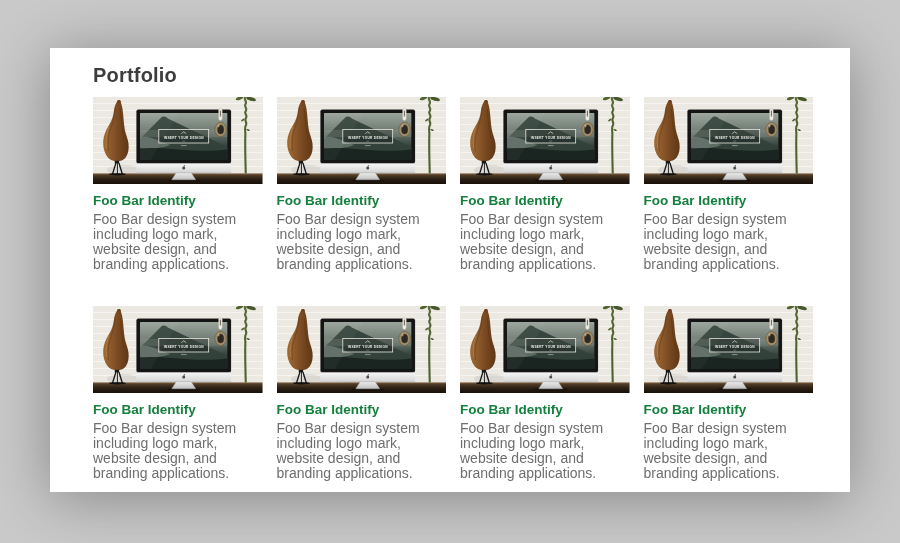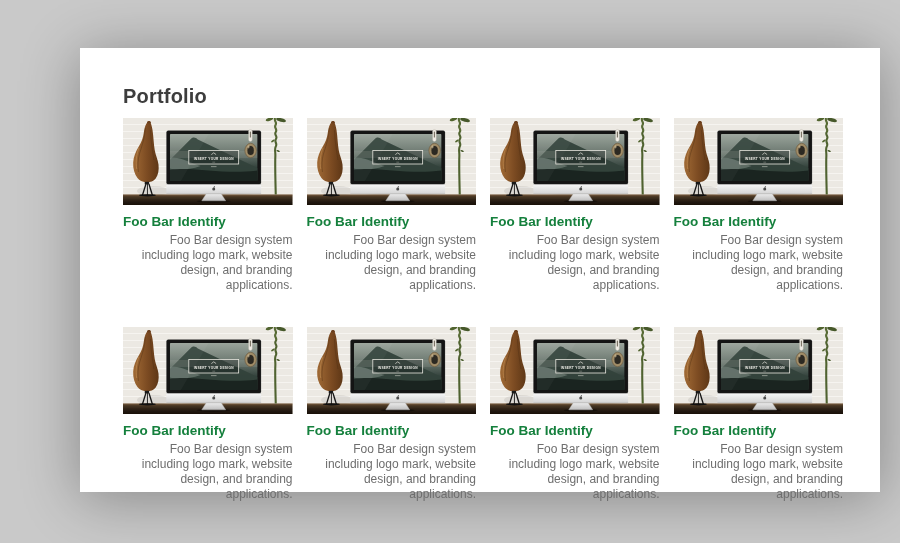--- a/index.html
+++ b/index.html
@@ -5,23 +5,22 @@
   html,body{margin:0;padding:0;background:#c9c9c9;}
   .stage{
     position:relative;width:900px;height:543px;overflow:hidden;
     background:#c9c9c9;
     font-family:"Liberation Sans",sans-serif;
     -webkit-font-smoothing:antialiased;
   }
   .card{
     position:absolute;left:50px;top:48px;width:800px;height:444px;
     box-sizing:border-box;background:#ffffff;
-    padding:36px 37px 0 43px;
+    padding:15px 37px 0 43px;
     box-shadow:0 6px 55px rgba(0,0,0,.33);
-    margin-left:30px;
   }
   h1.page-heading{
     margin:0 0 9px 0;font-size:20px;line-height:25px;font-weight:700;
     color:#3d3d3d;letter-spacing:.2px;
   }
   .grid{
     display:grid;grid-template-columns:repeat(4,1fr);
     column-gap:14px;row-gap:34px;
   }
   figure.pcard{margin:0;}
@@ -29,21 +28,21 @@
     height:87px;cursor:pointer;overflow:hidden;
     background:
       repeating-linear-gradient(180deg,#ece9e3 0px,#ece9e3 6px,#f6f4f0 6px,#f6f4f0 7px);
   }
   .scene{display:block;width:100%;height:100%;}
   h3.pcard-title{
     margin:8px 0 0 0;font-size:13.5px;line-height:17px;font-weight:700;
     color:#15803d;
   }
   p.pcard-desc{
-    margin:3px 0 0 0;font-size:12px;line-height:15px;color:#6e6e6e;text-align:right;
+    margin:3px 0 0 0;font-size:14px;line-height:15px;color:#6e6e6e;
   }
   .defs-holder{position:absolute;width:0;height:0;overflow:hidden;}
 </style>
 </head>
 <body>
 
 <svg class="defs-holder" aria-hidden="true">
   <defs>
     <linearGradient id="g-sky" x1="0" y1="0" x2="0" y2="1">
       <stop offset="0" stop-color="#9aa49b"></stop>

